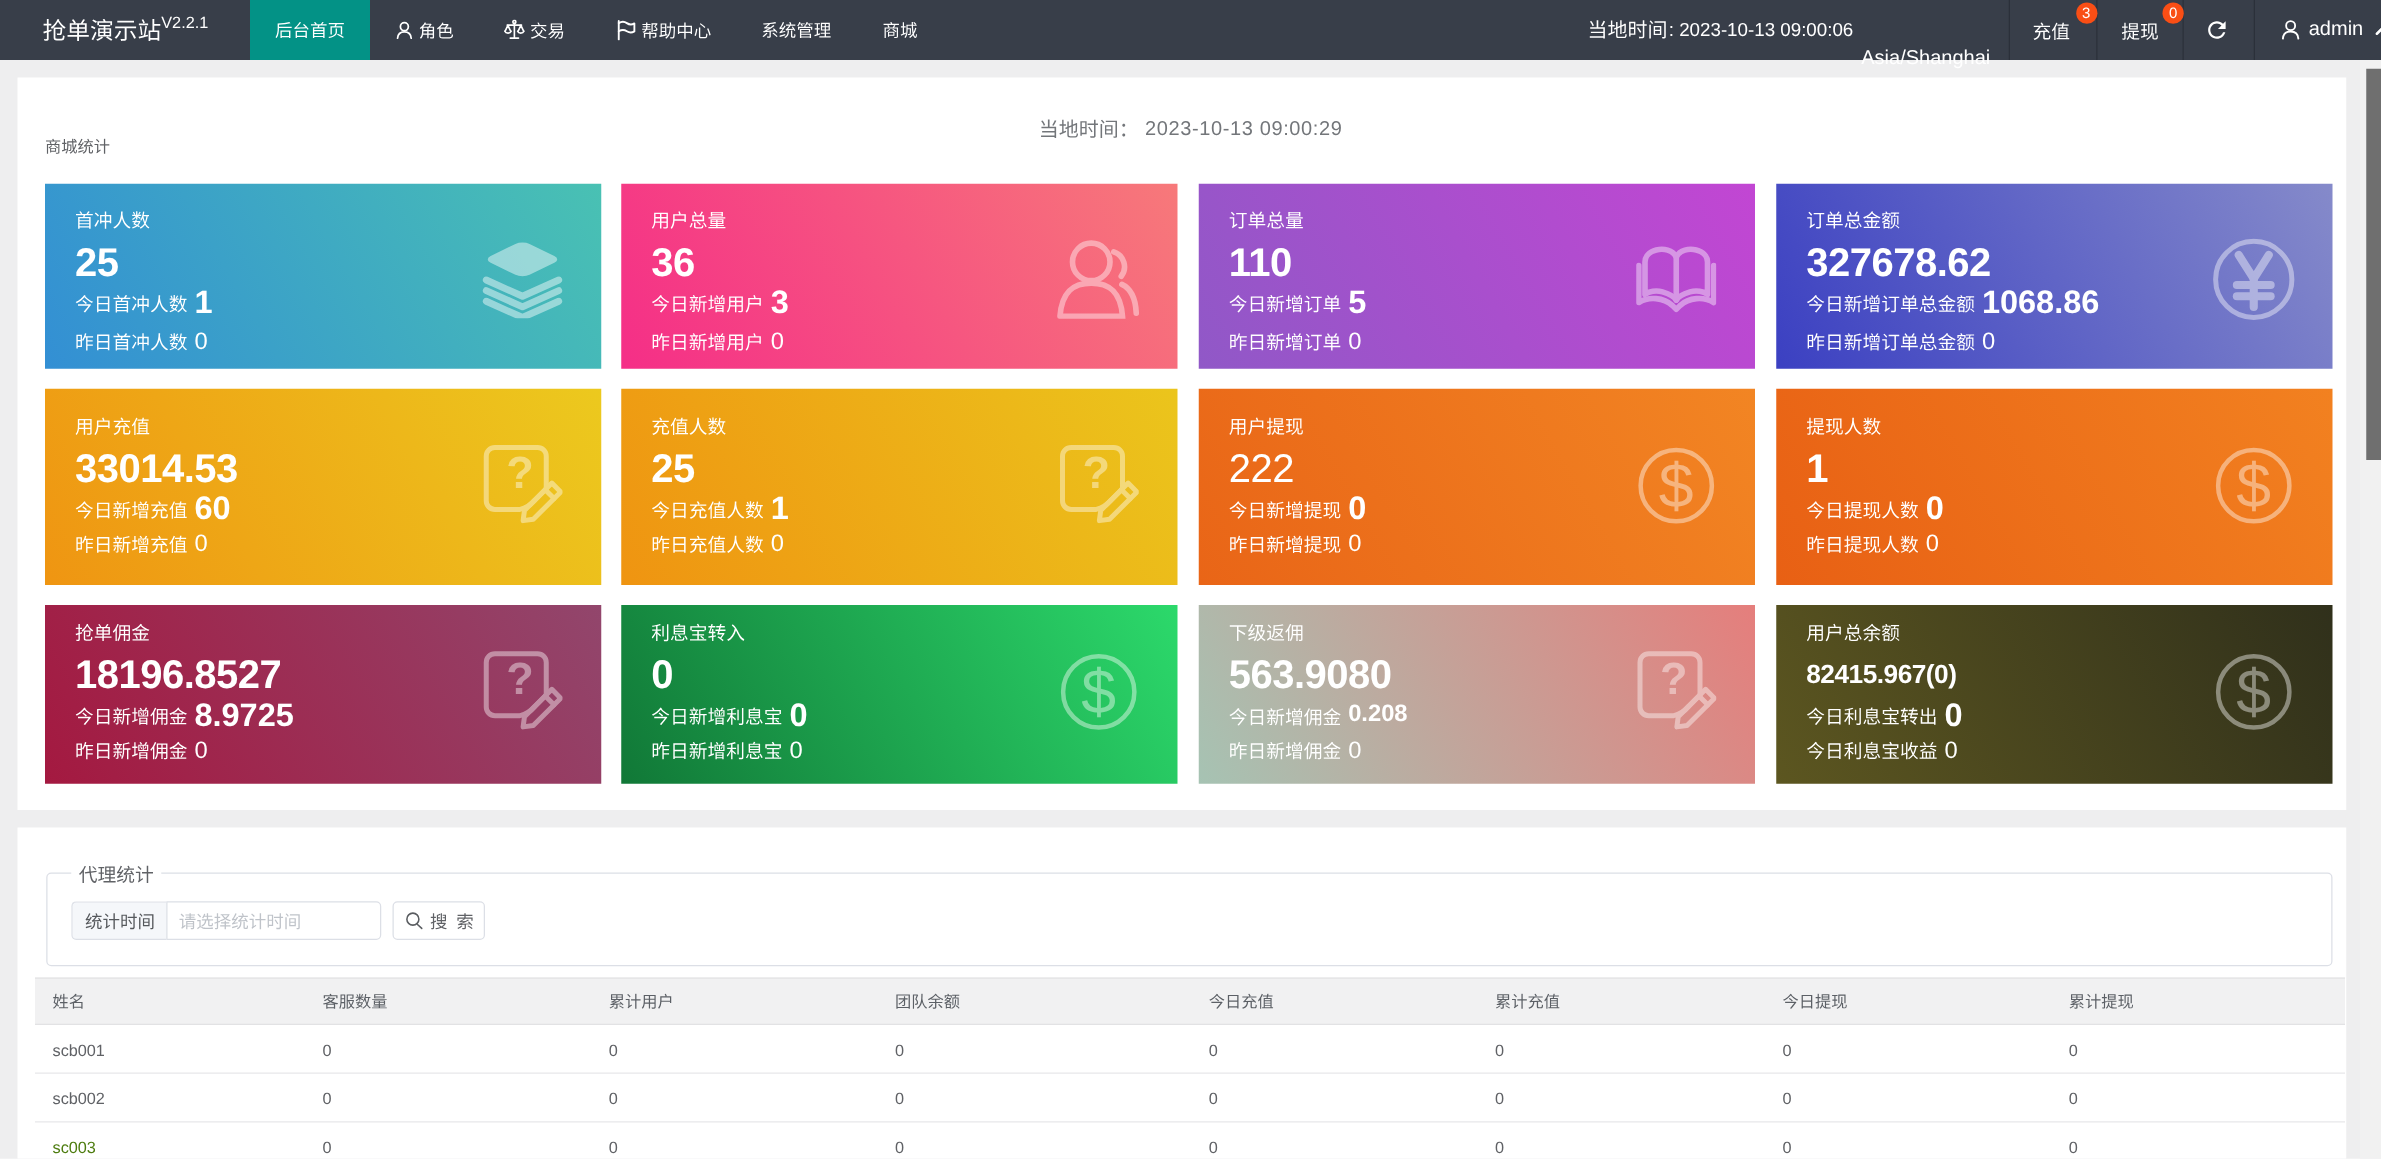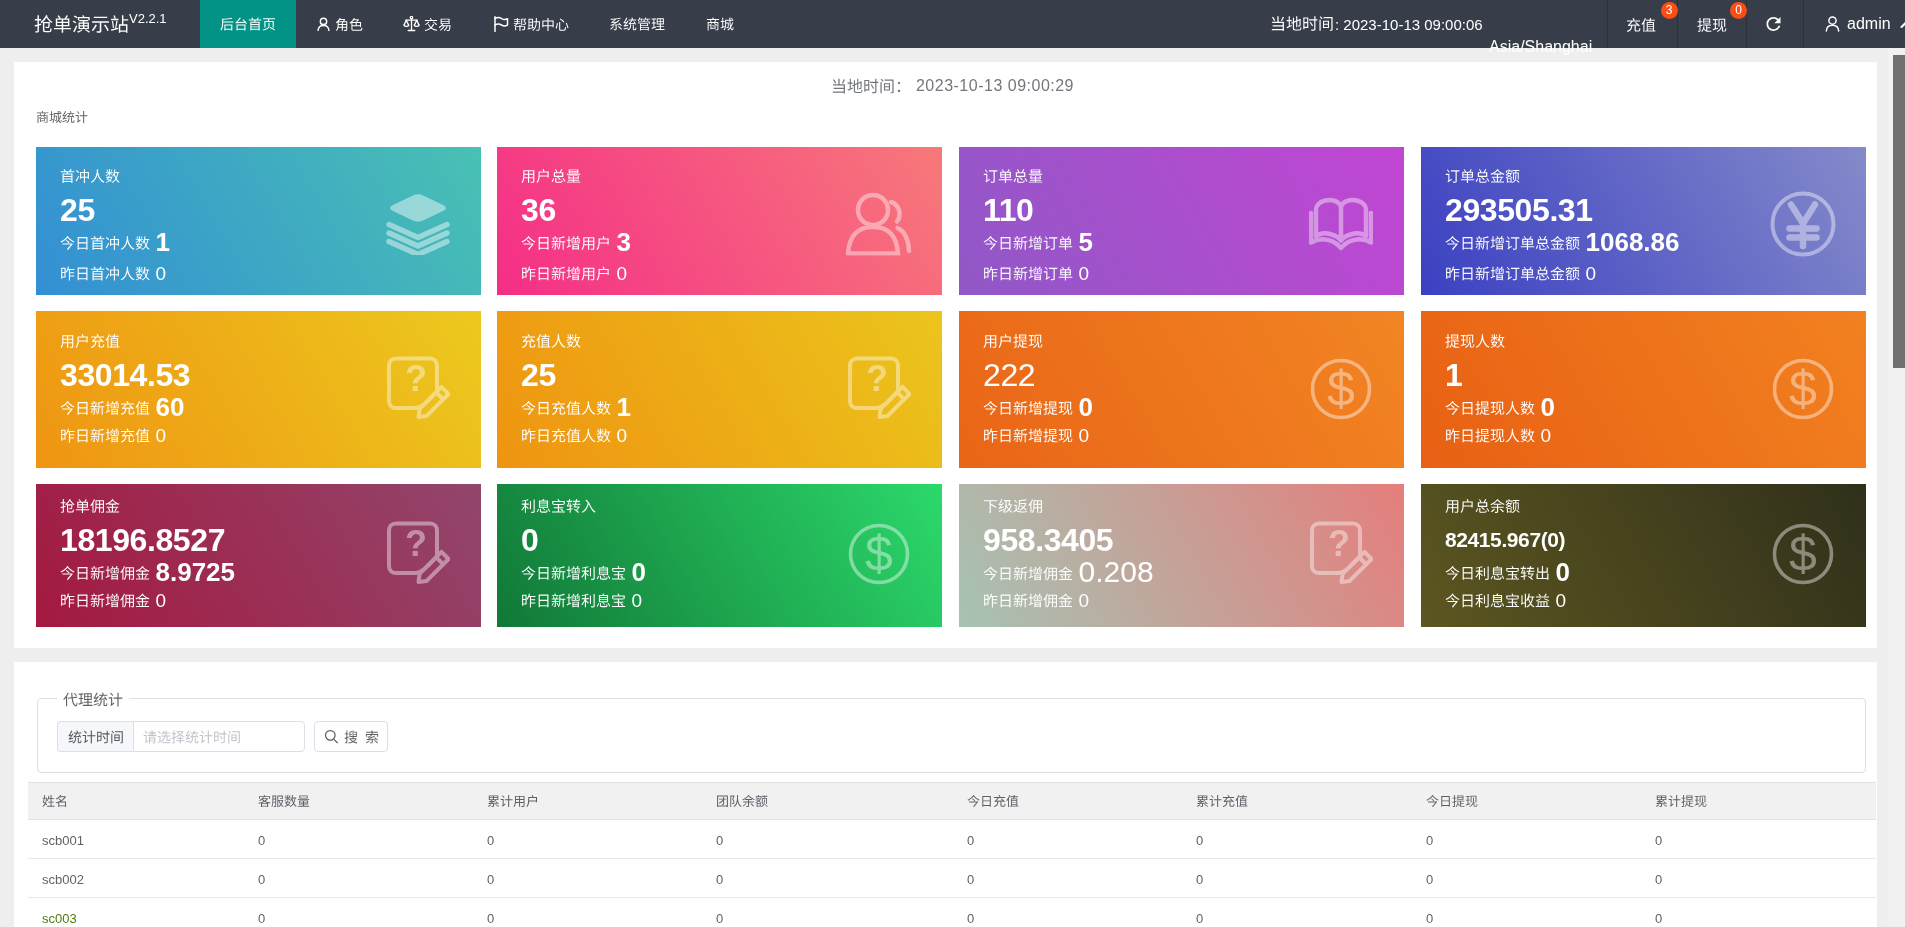--- a/index.html
+++ b/index.html
@@ -216,21 +216,21 @@
     <span style="width:6px"></span>
     <span style="font-size:16px;color:#fff;">admin</span>
     <span style="width:9px"></span>
     <svg width="15" height="10" viewBox="0 0 15 10" fill="none" stroke="#fff" stroke-width="2" stroke-linecap="round" stroke-linejoin="round">
       <path d="M1.5,8 L7.5,2 L13.5,8"></path>
     </svg>
   </div>
 <div style="position:absolute;left:1888px;top:48px;width:17px;height:879px;background:#f1f1f1;"></div>
 <div style="position:absolute;left:1893px;top:55px;width:12px;height:313px;background:#6f6f6f;"></div>
 <div style="position:absolute;left:14px;top:62px;width:1863px;height:586px;background:#fff;"></div>
-<div style="position:absolute;left:831px;top:86px;transform:translateY(-50%);display:flex;align-items:center;white-space:nowrap;">
+<div style="position:absolute;left:831px;top:104px;transform:translateY(-50%);display:flex;align-items:flex-start;white-space:nowrap;">
     <svg width="80.0" height="16" viewBox="0 0 5000 1000" fill="#73767a">
       <g transform="translate(0,880) scale(1,-1)">
         <use href="#g5F53" x="0"></use>
         <use href="#g5730" x="1000"></use>
         <use href="#g65F6" x="2000"></use>
         <use href="#g95F4" x="3000"></use>
         <use href="#gFF1A" x="4000"></use>
       </g>
     </svg>
     <span style="font-size:16px;color:#73767a;letter-spacing:0.5px;">&nbsp;2023-10-13 09:00:29</span>
@@ -404,21 +404,21 @@
       <g transform="translate(0,880) scale(1,-1)">
         <use href="#g8BA2" x="0"></use>
         <use href="#g5355" x="1000"></use>
         <use href="#g603B" x="2000"></use>
         <use href="#g91D1" x="3000"></use>
         <use href="#g989D" x="4000"></use>
       </g>
     </svg>
   </div>
 <div style="position:absolute;left:1445px;top:209.5px;transform:translateY(-50%);display:flex;align-items:center;white-space:nowrap;">
-    <span class="num" style="font-size:32px;font-weight:bold;letter-spacing:-0.4px;">293505.31</span>
+    <span class="num" style="font-size:32px;font-weight:bold;letter-spacing:-0.4px;">327678.62</span>
   </div>
 <div style="position:absolute;left:1445px;top:243px;transform:translateY(-50%);display:flex;align-items:center;white-space:nowrap;">
     <svg width="135.0" height="15" viewBox="0 0 9000 1000" fill="#ffffff">
       <g transform="translate(0,880) scale(1,-1)">
         <use href="#g4ECA" x="0"></use>
         <use href="#g65E5" x="1000"></use>
         <use href="#g65B0" x="2000"></use>
         <use href="#g589E" x="3000"></use>
         <use href="#g8BA2" x="4000"></use>
         <use href="#g5355" x="5000"></use>
@@ -766,35 +766,35 @@
     <svg width="60.0" height="15" viewBox="0 0 4000 1000" fill="#ffffff">
       <g transform="translate(0,880) scale(1,-1)">
         <use href="#g4E0B" x="0"></use>
         <use href="#g7EA7" x="1000"></use>
         <use href="#g8FD4" x="2000"></use>
         <use href="#g4F63" x="3000"></use>
       </g>
     </svg>
   </div>
 <div style="position:absolute;left:983px;top:539.5px;transform:translateY(-50%);display:flex;align-items:center;white-space:nowrap;">
-    <span class="num" style="font-size:32px;font-weight:bold;letter-spacing:-0.4px;">958.3405</span>
+    <span class="num" style="font-size:32px;font-weight:bold;letter-spacing:-0.4px;">563.9080</span>
   </div>
 <div style="position:absolute;left:983px;top:573.4px;transform:translateY(-50%);display:flex;align-items:center;white-space:nowrap;">
     <svg width="90.0" height="15" viewBox="0 0 6000 1000" fill="#ffffff">
       <g transform="translate(0,880) scale(1,-1)">
         <use href="#g4ECA" x="0"></use>
         <use href="#g65E5" x="1000"></use>
         <use href="#g65B0" x="2000"></use>
         <use href="#g589E" x="3000"></use>
         <use href="#g4F63" x="4000"></use>
         <use href="#g91D1" x="5000"></use>
       </g>
     </svg>
     <span style="width:5.5px"></span>
-    <span class="num" style="font-size:30px;font-weight:normal;position:relative;top:-1px;">0.208</span>
+    <span class="num" style="font-size:19px;font-weight:bold;position:relative;top:-1px;">0.208</span>
   </div>
 <div style="position:absolute;left:983px;top:600.5px;transform:translateY(-50%);display:flex;align-items:center;white-space:nowrap;">
     <svg width="90.0" height="15" viewBox="0 0 6000 1000" fill="#ffffff">
       <g transform="translate(0,880) scale(1,-1)">
         <use href="#g6628" x="0"></use>
         <use href="#g65E5" x="1000"></use>
         <use href="#g65B0" x="2000"></use>
         <use href="#g589E" x="3000"></use>
         <use href="#g4F63" x="4000"></use>
         <use href="#g91D1" x="5000"></use>

